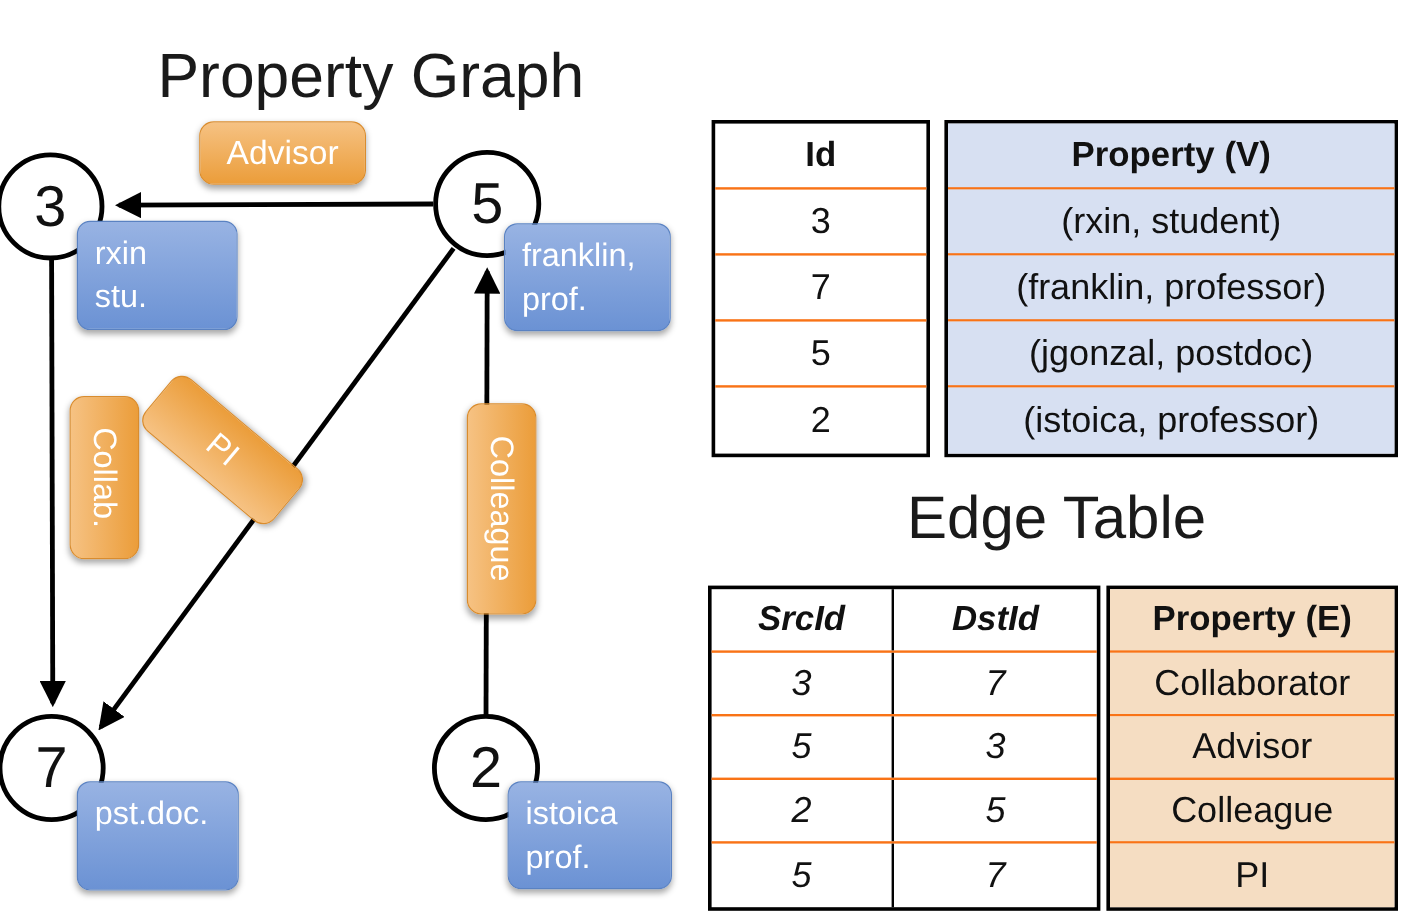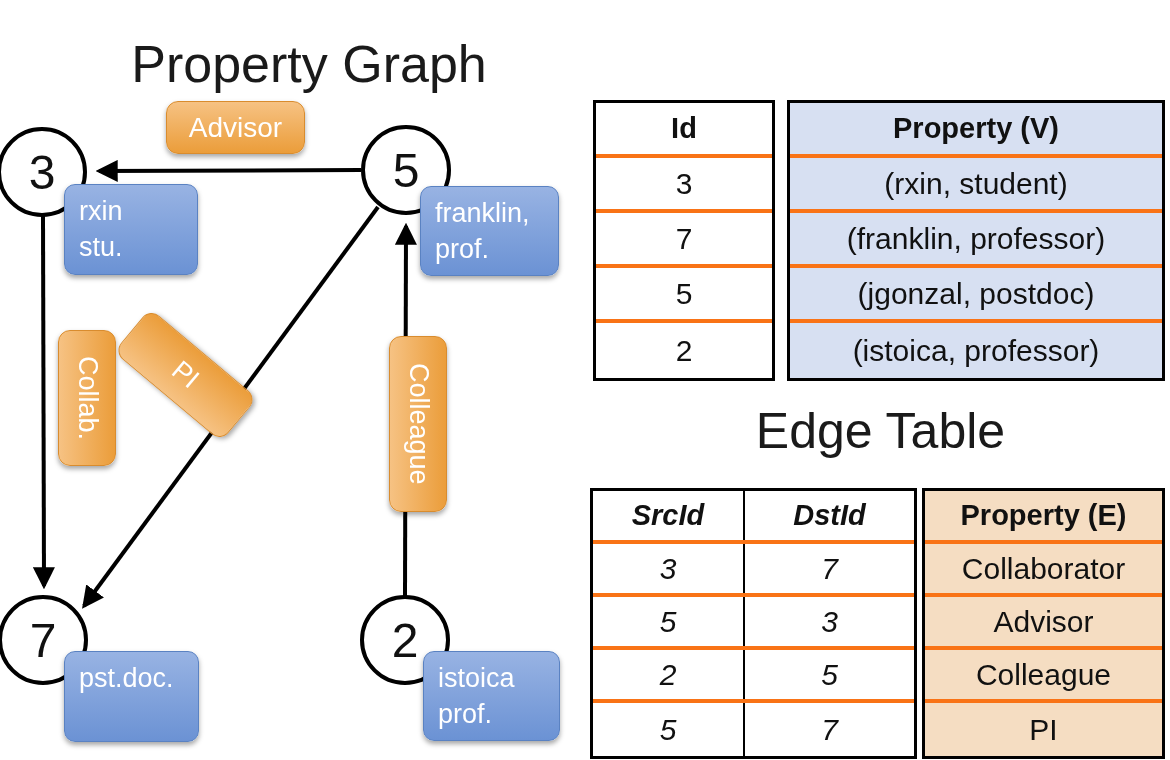--- a/index.html
+++ b/index.html
@@ -38,21 +38,21 @@
          background:linear-gradient(to bottom, var(--vertex-label-fill-top,#98b3e3), var(--vertex-label-fill-bottom,#6b92d4));
          border:1px solid #5a82c2; border-radius:11px; color:#fff;
          padding:9px 0 0 14px; font-size:27px; line-height:1.33;
          box-shadow:0 3px 5px rgba(0,0,0,0.35);}
   .rxin{left:64px; top:184px; width:134px; height:91px;}
   .franklin{left:420px; top:186px; width:139px; height:90px;}
   .jgonzal{left:64px; top:651px; width:135px; height:91px;}
   .istoica{left:423px; top:651px; width:137px; height:90px;}
 
   .tbl{position:absolute; border:3px solid #000; box-sizing:border-box; background:#fff;}
-  .trow{box-sizing:border-box; border-bottom:4px solid #f97316; display:flex; align-items:center; justify-content:center;
+  .trow{box-sizing:border-box; border-bottom:2px solid #f97316; display:flex; align-items:center; justify-content:center;
         font-size:30px; color:#111;}
   .trow:last-child{border-bottom:none;}
   .trow.th{font-weight:bold; font-size:29px;}
   .vt .trow{height:55px;}
   .et .trow{height:53px;}
   .vt-id{left:593px; top:100px; width:182px;}
   .vt-prop{left:787px; top:100px; width:378px;}
   .vt-prop .trow{background:var(--vertex-cell-fill,#d7e0f2);}
   .et-ids{left:590px; top:488px; width:327px;font-style:italic;}
   .et-ids .trow{padding:0;}

